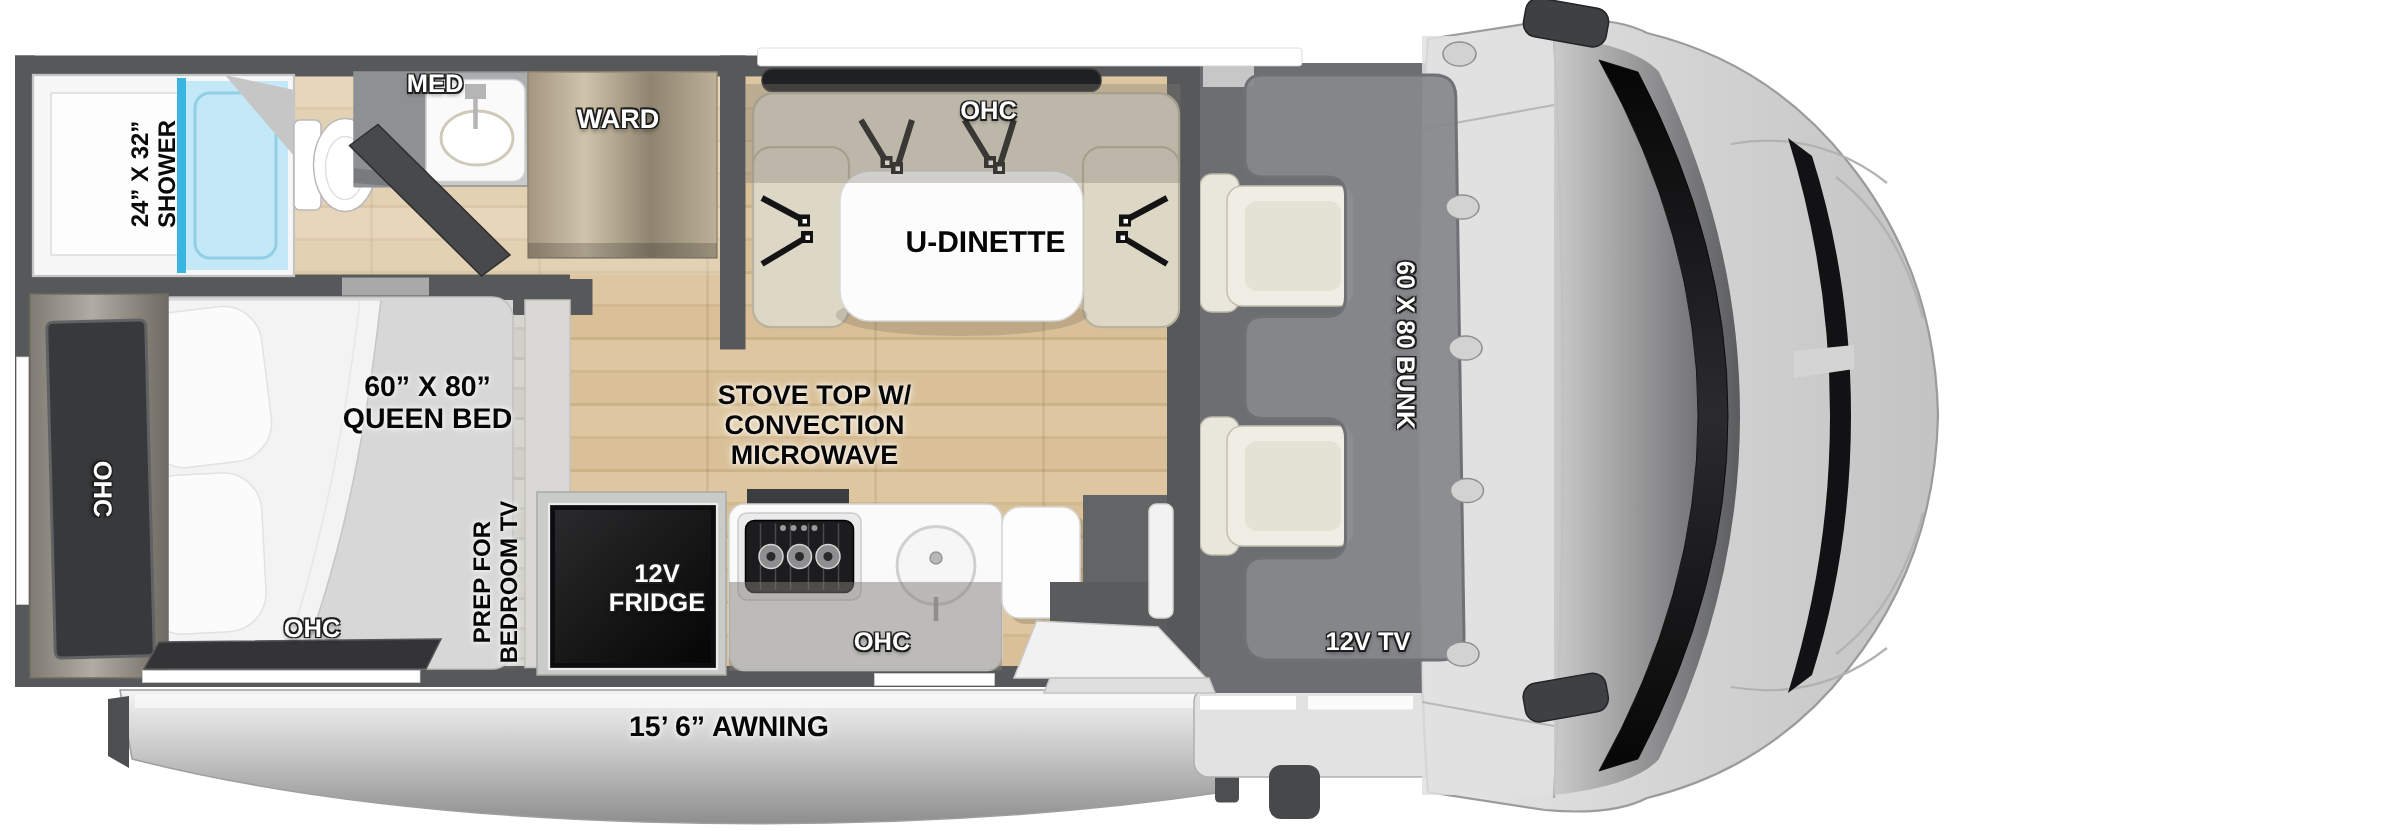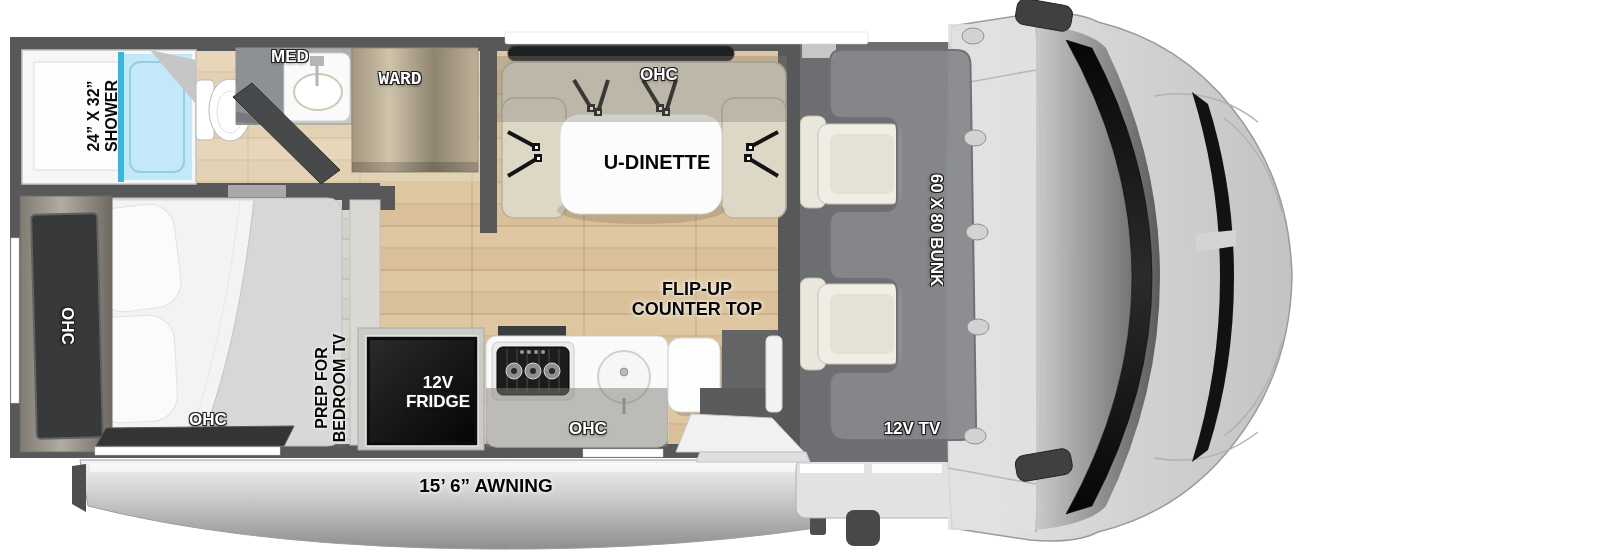--- a/index.html
+++ b/index.html
@@ -286,35 +286,40 @@
     </g>
   </svg>
 
   <div class="lbl lw fs16 rotccw" style="left:103px;top:116px;">
     <div style="color:#0a0a0a;text-shadow:none;">
       <div>24” X 32”</div>
       <div>SHOWER</div>
     </div>
   </div>
   <div class="lbl lw fs17" style="left:290px;top:57px;">MED</div>
-  <div class="lbl lw fs18" style="left:400px;top:80px;font-family:Liberation Mono, monospace;">WARD</div>
+  <div class="lbl lw fs18" style="left:412px;top:80px;">WARD</div>
 
   <div class="lbl lw fs17" style="left:659px;top:75px;">OHC</div>
   <div class="lbl lb fs20" style="left:641px;top:162px;margin-left:16px;">U-DINETTE</div>
 
+  <div class="lbl lb fs19" style="left:285px;top:270px;">
+    <div>60” X 80”</div>
+    <div>QUEEN BED</div>
+  </div>
   <div class="lbl lw fs17 rotcw" style="left:67px;top:326px;">OHC</div>
   <div class="lbl lw fs17" style="left:208px;top:420px;">OHC</div>
   <div class="lbl lb fs16 rotccw" style="left:331px;top:388px;">
     <div>PREP FOR</div>
     <div>BEDROOM TV</div>
   </div>
 
-  <div class="lbl lb fs18" style="left:697px;top:300px;">
-    <div>FLIP-UP</div>
-    <div>COUNTER TOP</div>
+  <div class="lbl lb fs18" style="left:543px;top:284px;">
+    <div>STOVE TOP W/</div>
+    <div>CONVECTION</div>
+    <div>MICROWAVE</div>
   </div>
   <div class="lbl lw fs17" style="left:438px;top:393px;">
     <div>12V</div>
     <div>FRIDGE</div>
   </div>
   <div class="lbl lw fs17" style="left:588px;top:429px;">OHC</div>
 
   <div class="lbl lw fs17 rotcw" style="left:936px;top:230px;">60 X 80 BUNK</div>
   <div class="lbl lw fs17" style="left:878px;top:429px;margin-left:34px;">12V TV</div>
 

